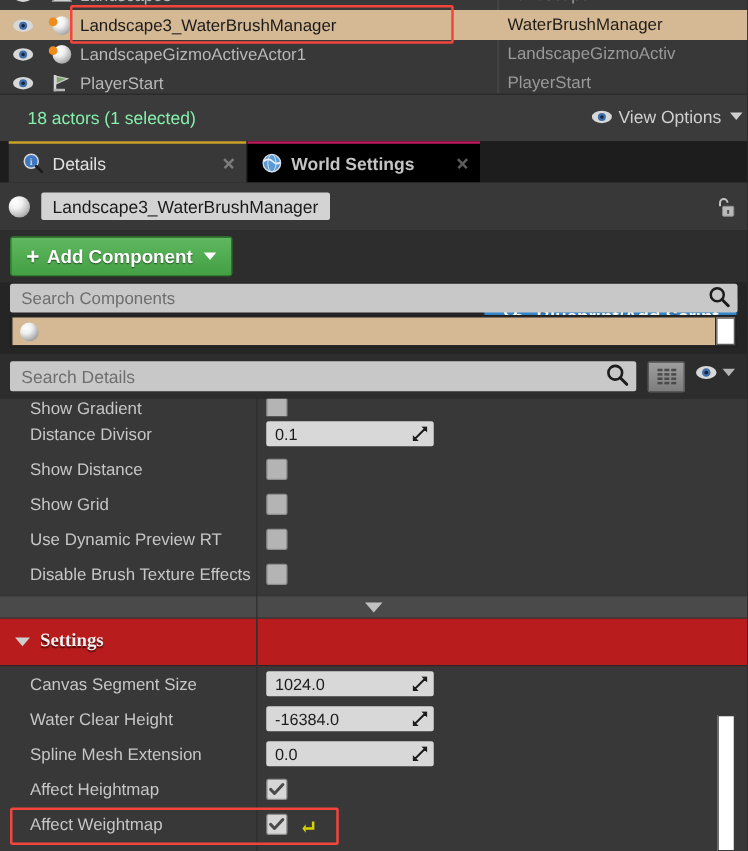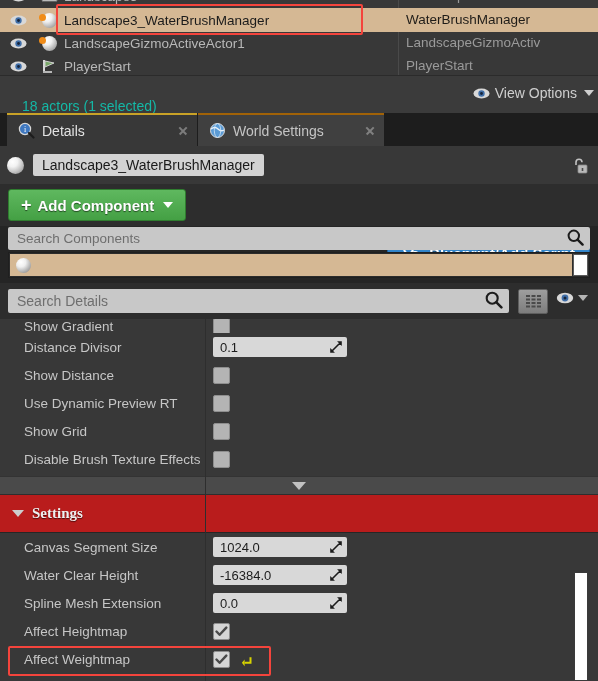--- a/index.html
+++ b/index.html
@@ -31,29 +31,29 @@
 
   .ol-sphere { width: 15px; height: 15px; border-radius: 50%;
     background: radial-gradient(circle at 33% 28%, #ffffff 0%, #f0f0f0 32%, #bdbdbd 62%, #7e7e7e 100%); }
   .ol-dot { position: absolute; left: 3px; top: 1px; width: 7px; height: 7px; border-radius: 50%; background: #f08c19; }
   .ol-flag { width: 16px; height: 15px; }
 
   .redbox { position: absolute; border: 2px solid #f4443c; border-radius: 2px; pointer-events: none; z-index: 40; }
 
   
   .statusbar { position: absolute; left: 0; top: 75px; width: 598px; height: 38px; background: #3b3b3b; border-top: 1px solid #2b2b2b; }
-  .status-text { position: absolute; left: 22px; top: 10px; font-size: 14px; color: #14b8a6; margin-top: 12px; }
+  .status-text { position: absolute; left: 22px; top: 10px; font-size: 14px; color: #86efac; }
   .view-options { position: absolute; right: 4px; top: 9px; display: flex; align-items: center; gap: 5px; font-size: 14px; color: #cfcfcf; }
   .vo-caret { width: 0; height: 0; border-left: 5px solid transparent; border-right: 5px solid transparent; border-top: 6px solid #cfcfcf; margin-left: 2px; }
 
   
   .tabstrip { position: absolute; left: 0; top: 113px; width: 598px; height: 33px; background: #1d1d1d; }
   .tab { position: absolute; top: 0; height: 33px; display: flex; align-items: center; gap: 7px; padding: 0 8px 0 10px; }
   .tab.active { left: 7px; width: 190px; background: #383838; border-top: 2px solid #c9a227; }
-  .tab.inactive { left: 198px; width: 186px; background: #404040; border-top: 2px solid #a16207; }
+  .tab.inactive { left: 198px; width: 186px; background: #000000; border-top: 2px solid #be185d; font-weight: bold; }
   .tab-label { font-size: 14px; color: #e2e2e2; }
   .tab.inactive .tab-label { color: #c4c4c4; }
   .tab-close { margin-left: auto; width: 12px; height: 12px; position: relative; opacity: .45; }
   .tab-close:before, .tab-close:after { content: ""; position: absolute; left: 1px; top: 5px; width: 10px; height: 1.5px; background: #cfcfcf; }
   .tab-close:before { transform: rotate(45deg); }
   .tab-close:after { transform: rotate(-45deg); }
   .tab-icon { width: 18px; height: 18px; display: flex; align-items: center; justify-content: center; }
 
   
   .namerow { position: absolute; left: 0; top: 146px; width: 598px; height: 38px; background: #383838; }
@@ -359,28 +359,28 @@
       </div>
 
       <div class="prow">
         <div class="pname">Show Distance</div>
         <div class="pval">
           <span class="checkbox"></span>
         </div>
       </div>
 
       <div class="prow">
+        <div class="pname">Show Grid</div>
+        <div class="pval">
+          <span class="checkbox"></span>
+        </div>
+      </div>
+
+      <div class="prow">
         <div class="pname">Use Dynamic Preview RT</div>
-        <div class="pval">
-          <span class="checkbox"></span>
-        </div>
-      </div>
-
-      <div class="prow">
-        <div class="pname">Show Grid</div>
         <div class="pval">
           <span class="checkbox"></span>
         </div>
       </div>
 
       <div class="prow">
         <div class="pname">Disable Brush Texture Effects</div>
         <div class="pval">
           <span class="checkbox"></span>
         </div>

